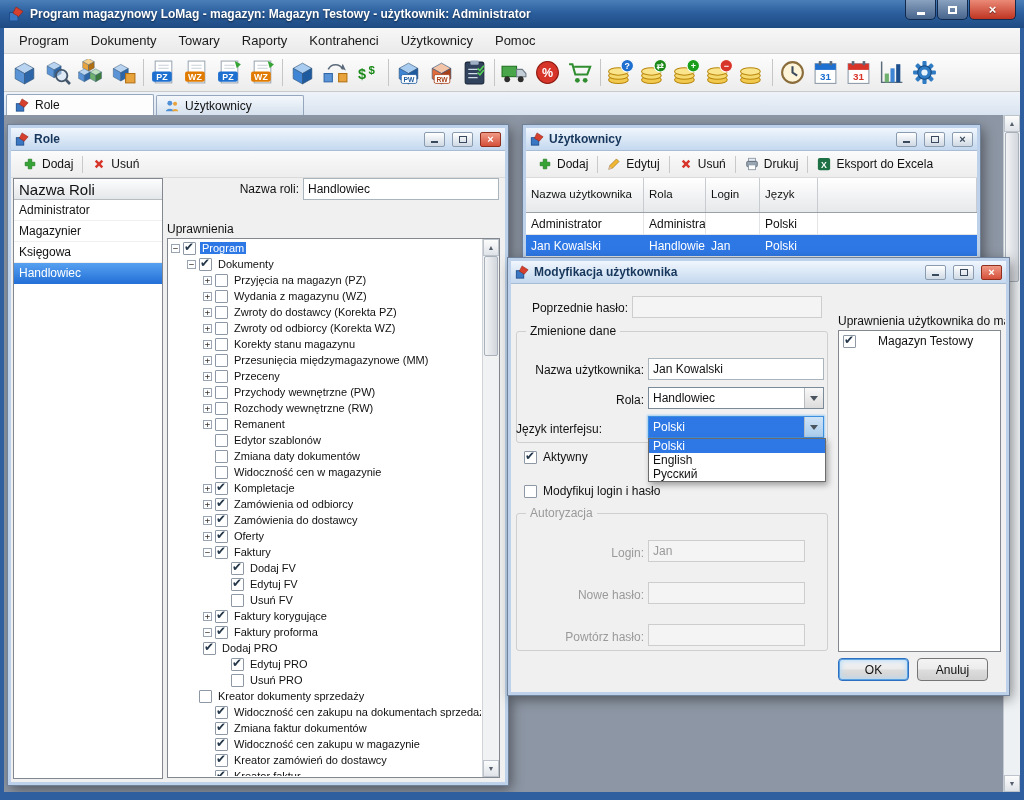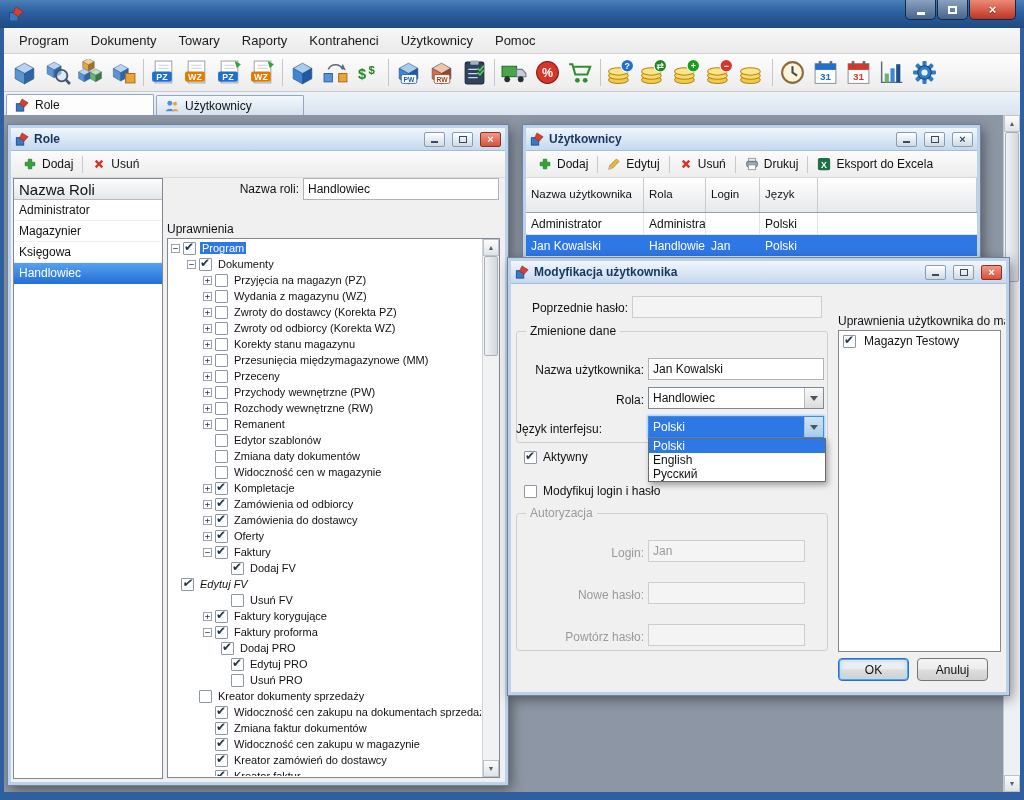--- a/index.html
+++ b/index.html
@@ -85,36 +85,37 @@
   .combo-text{flex:1;padding:0 4px;font-size:12px;display:flex;align-items:center;overflow:hidden}
   .combo-btn{width:18px;flex:none;background:linear-gradient(#f8f8f8,#dcdcdc);border-left:1px solid #b5bcc2;display:flex;align-items:center;justify-content:center}
   .arr{width:0;height:0;border-left:4px solid transparent;border-right:4px solid transparent;border-top:5px solid #4a5560}
   .combo.open{border-color:#3d8fe0;box-shadow:0 0 2px 1px #9fcdf3}
   .combo.open .combo-text{background:#2e78e6;color:#fff}
   .combo.open .combo-btn{background:linear-gradient(#cfe3f6,#a9cdec)}
   .ddl{position:absolute;background:#fff;border:1px solid #6c6c6c;box-shadow:2px 3px 6px rgba(0,0,0,.35);z-index:20}
   .ddl-item{height:14px;display:flex;align-items:center;padding:0 4px;font-size:12px;white-space:nowrap}
   .ddl-item.sel{background:#2e78e6;color:#fff}
   .listbox{position:absolute;background:#fff;border:1px solid #828790;box-sizing:border-box}
-  .wh-item{display:flex;align-items:center;gap:8px;padding:3px 4px;font-size:12px}
+  .wh-item{display:flex;align-items:center;gap:22px;padding:3px 4px;font-size:12px}
   .btn{position:absolute;height:23px;display:flex;align-items:center;justify-content:center;font-size:12px;color:#111;border:1px solid #757575;border-radius:4px;background:linear-gradient(#f4f4f4 0%,#ececec 45%,#dcdcdc 55%,#d0d0d0 100%);box-sizing:border-box}
   .btn.focus{border-color:#2f6fc1;box-shadow:inset 0 0 0 1px #5ba1e0, inset 0 0 5px 2px #b9dcf7}
 </style>
 </head>
 <body>
 
 <div class="app">
 
   <div class="titlebar">
     <span class="icon16">
         <svg viewBox="0 0 16 16">
           <rect x="1.5" y="6.5" width="8.5" height="8.5" fill="#3b78c4" stroke="#1d4d8c"></rect>
           <path d="M8 1l7 4.5-4.5 5L5 7z" fill="#d6402e" stroke="#8c1f14" stroke-width=".6"></path>
         </svg>
       </span>
+    <span class="title-text">Program magazynowy LoMag - magazyn: Magazyn Testowy - użytkownik: Administrator</span>
     <div class="capgroup">
       <div class="mcap">
           <span class="g-min"></span>
         </div>
       <div class="mcap">
           <span class="g-max"></span>
         </div>
       <div class="mcap close">
           <span class="g-x">×</span>
         </div>
@@ -614,41 +615,41 @@
               <div class="trow" style="padding-left: 34px;">
                 <div class="texp">−</div>
                 <div class="tchk c"></div>
                 <div class="tlbl">Faktury</div>
               </div>
               <div class="trow" style="padding-left: 50px;">
                 <div class="texp hid"></div>
                 <div class="tchk c"></div>
                 <div class="tlbl">Dodaj FV</div>
               </div>
-              <div class="trow" style=" font-style: italic;">
+              <div class="trow" style="padding-left: 50px;">
                 <div class="texp hid"></div>
                 <div class="tchk c"></div>
                 <div class="tlbl">Edytuj FV</div>
               </div>
               <div class="trow" style="padding-left: 50px;">
                 <div class="texp hid"></div>
                 <div class="tchk"></div>
                 <div class="tlbl">Usuń FV</div>
               </div>
               <div class="trow" style="padding-left: 34px;">
                 <div class="texp">+</div>
                 <div class="tchk c"></div>
                 <div class="tlbl">Faktury korygujące</div>
               </div>
               <div class="trow" style="padding-left: 34px;">
                 <div class="texp">−</div>
                 <div class="tchk c"></div>
                 <div class="tlbl">Faktury proforma</div>
               </div>
-              <div class="trow" style="padding-left: 40px;">
+              <div class="trow" style="padding-left: 22px;">
                 <div class="texp hid"></div>
                 <div class="tchk c"></div>
                 <div class="tlbl">Dodaj PRO</div>
               </div>
               <div class="trow" style="padding-left: 50px;">
                 <div class="texp hid"></div>
                 <div class="tchk c"></div>
                 <div class="tlbl">Edytuj PRO</div>
               </div>
               <div class="trow" style="padding-left: 50px;">

